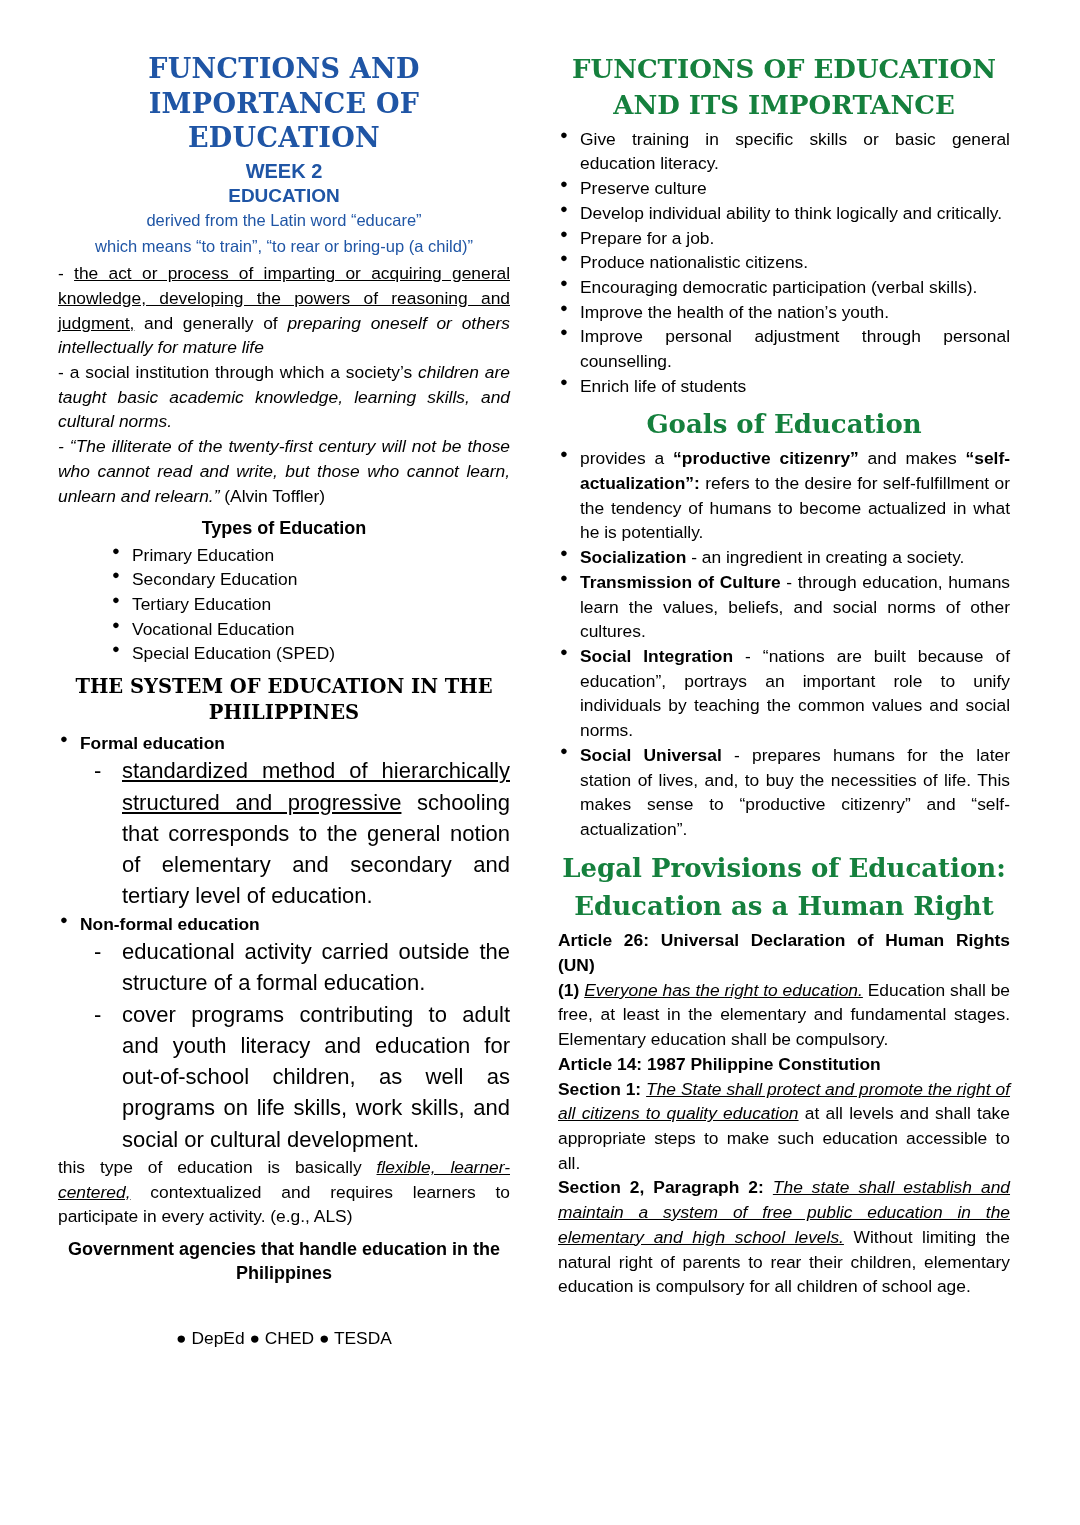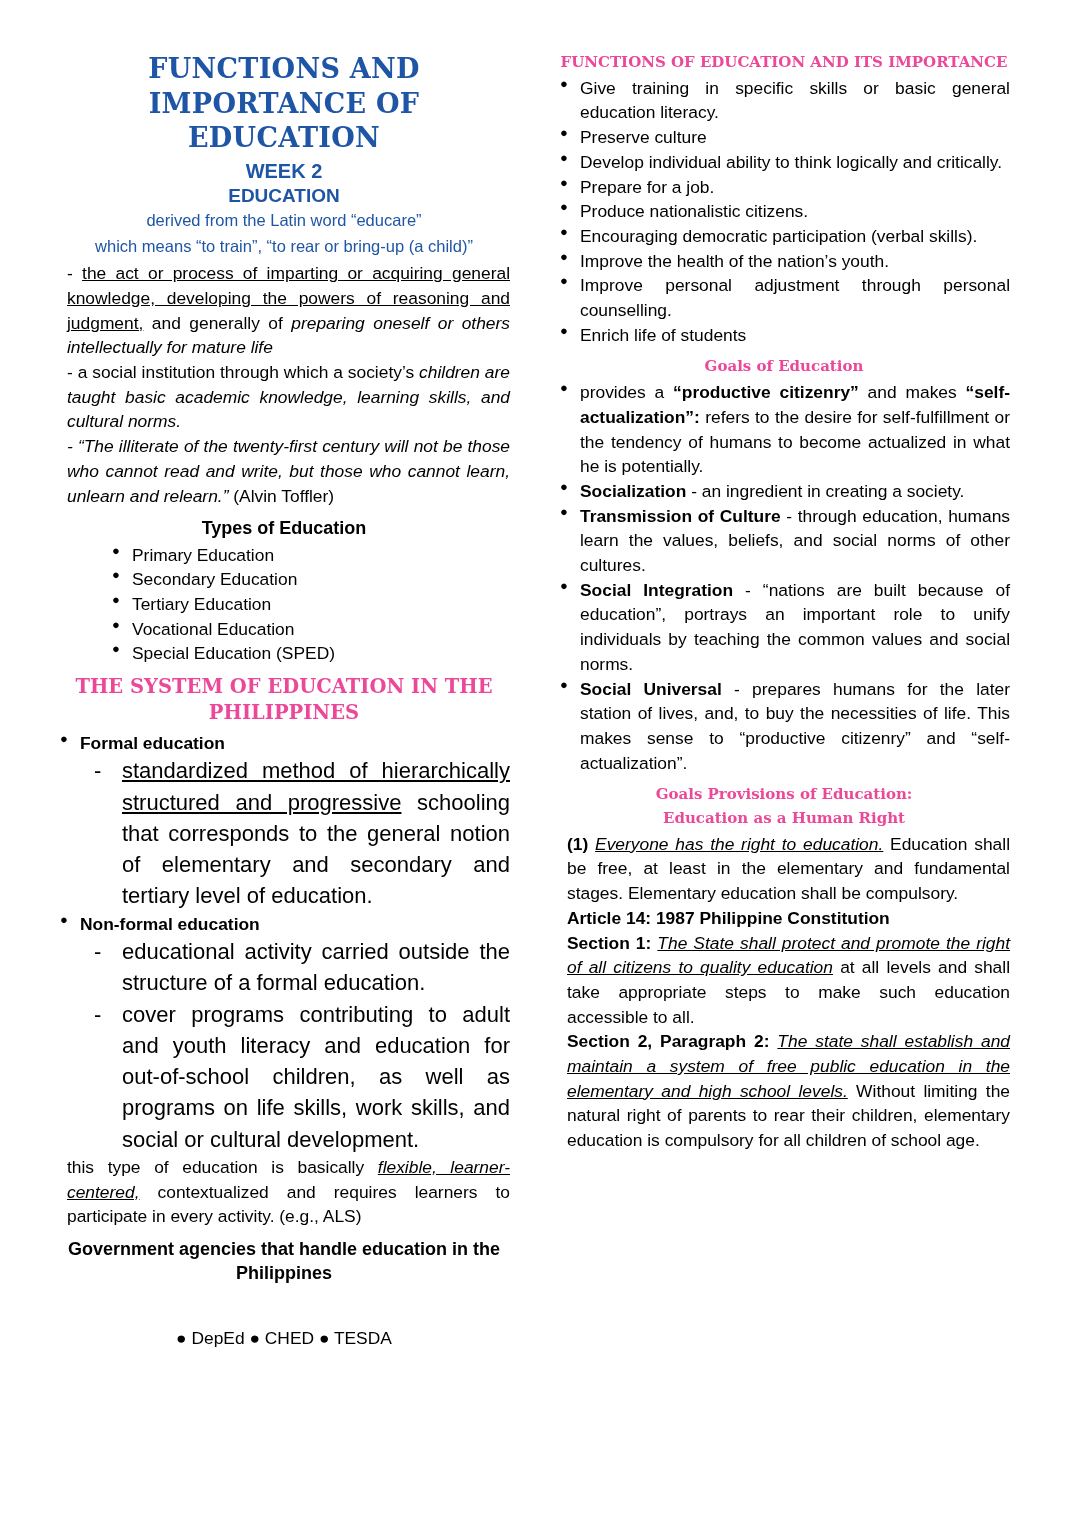--- a/index.html
+++ b/index.html
@@ -55,50 +55,50 @@
   }
   .blue-italicish {
     color: #1f55a5;
     font-weight: normal;
     font-size: 16.5px;
     text-align: center;
     line-height: 1.35;
     margin: 2px 0 4px 0;
   }
   .section-blue-serif {
-    color: #ec4899;
+    color: #000000;
     font-family: "DejaVu Serif", serif;
     font-weight: bold;
     font-size: 19.5px;
     text-align: center;
     line-height: 1.35;
     margin: 8px 0 4px 0;
   }
   .section-blue {
-    color: #ec4899;
+    color: #15803d;
     font-family: "DejaVu Serif", serif;
     font-weight: bold;
-    font-size: 15px;
+    font-size: 26px;
     text-align: center;
     line-height: 1.38;
     margin: 9px 0 3px 0;
   }
   .center-bold {
     font-weight: bold;
     font-size: 18px;
     text-align: center;
     line-height: 1.35;
     margin: 8px 0 2px 0;
   }
   
   p.body {
     font-size: 17.4px;
     line-height: 1.42;
     text-align: justify;
-    margin: 0 0 0 9px;
+    margin: 0 0 0 0;
   }
   .u { text-decoration: underline; }
   .i { font-style: italic; }
   .b { font-weight: bold; }
   .ui { text-decoration: underline; font-style: italic; }
   
   ul.dot {
     list-style: none;
     margin: 0;
     padding: 0;
@@ -220,23 +220,24 @@
       <div class="section-blue">Goals of Education</div>
 
       <ul class="dot">
         <li><span>provides a </span><span class="b">“productive citizenry”</span><span> and makes </span><span class="b">“self-actualization”:</span><span> refers to the desire for self-fulfillment or the tendency of humans to become actualized in what he is potentially.</span></li>
         <li><span class="b">Socialization</span><span> - an ingredient in creating a society.</span></li>
         <li><span class="b">Transmission of Culture</span><span> - through education, humans learn the values, beliefs, and social norms of other cultures.</span></li>
         <li><span class="b">Social Integration</span><span> - “nations are built because of education”, portrays an important role to unify individuals by teaching the common values and social norms.</span></li>
         <li><span class="b">Social Universal</span><span> - prepares humans for the later station of lives, and, to buy the necessities of life. This makes sense to “productive citizenry” and “self-actualization”.</span></li>
       </ul>
 
-      <div class="section-blue">Goals Provisions of Education:</div>
+      <div class="section-blue">Legal Provisions of Education:</div>
       <div class="section-blue" style="margin-top:0;">Education as a Human Right</div>
 
+      <p class="body b">Article 26: Universal Declaration of Human Rights (UN)</p>
       <p class="body"><span class="b">(1) </span><span class="ui">Everyone has the right to education.</span><span> Education shall be free, at least in the elementary and fundamental stages. Elementary education shall be compulsory.</span></p>
 
       <p class="body b">Article 14: 1987 Philippine Constitution</p>
 
       <p class="body"><span class="b">Section 1: </span><span class="ui">The State shall protect and promote the right of all citizens to quality education</span><span> at all levels and shall take appropriate steps to make such education accessible to all.</span></p>
 
       <p class="body"><span class="b">Section 2, Paragraph 2: </span><span class="ui">The state shall establish and maintain a system of free public education in the elementary and high school levels.</span><span> Without limiting the natural right of parents to rear their children, elementary education is compulsory for all children of school age.</span></p>
     </div>
 
   </div>

